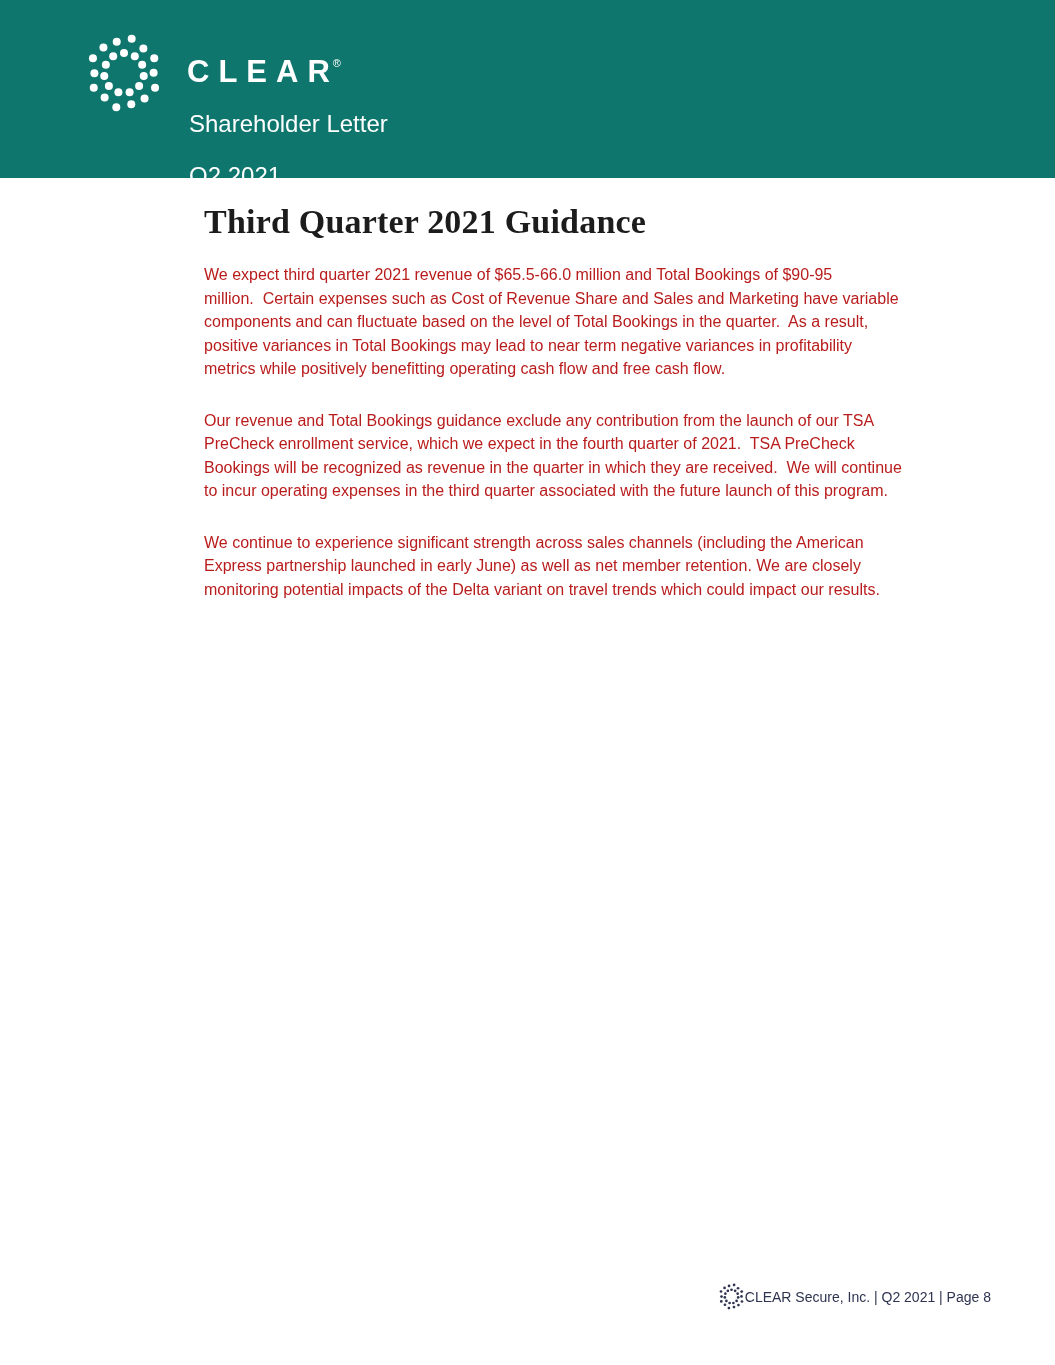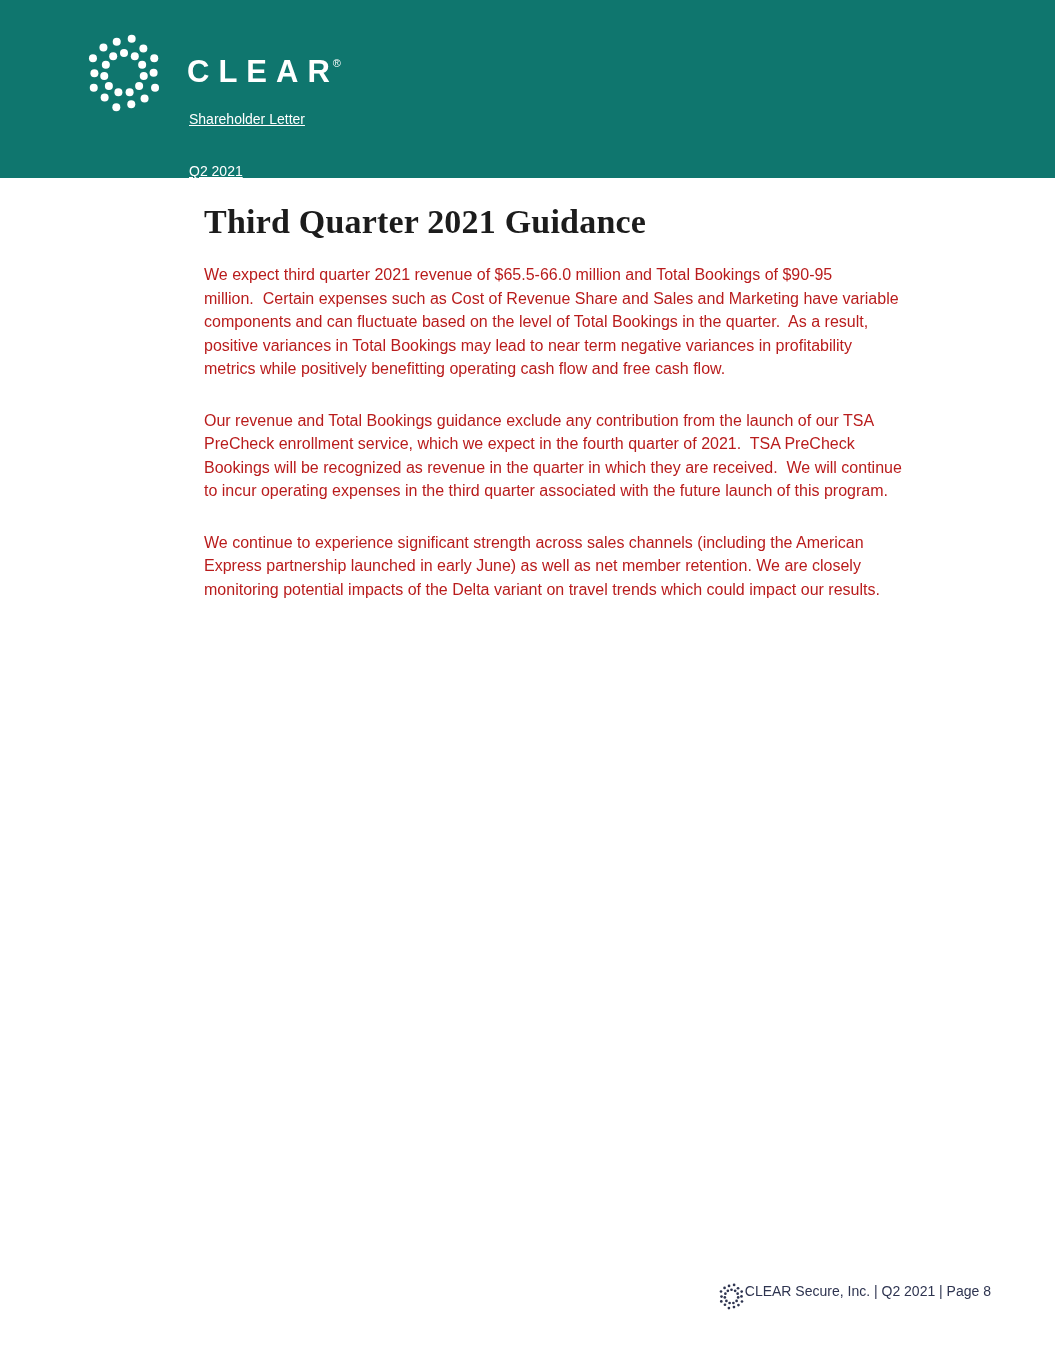--- a/index.html
+++ b/index.html
@@ -42,24 +42,23 @@
     font-size: 11px;
     position: relative;
     top: -15px;
     left: -6px;
     letter-spacing: 0;
   }
   .header-sub1, .header-sub2 {
     position: absolute;
     left: 189px;
     color: #ffffff;
-    font-size: 14px;
+    font-size: 24px;
     line-height: 1;
     white-space: nowrap;
-    text-decoration: underline;
   }
   .header-sub1 { top: 112px; }
   .header-sub2 { top: 140px; margin-top: 24px; }
 
   
   main {
     position: absolute;
     left: 204px; top: 202px;
     width: 860px;
   }
@@ -79,20 +78,21 @@
     color: #b91c1c;
     white-space: pre-wrap;
   }
 
   
   .footer {
     position: absolute;
     top: 1283px;
     right: 64px;
     display: flex;
+    align-items: center;
   }
   .footer .logo-small {
     width: 27px; height: 27px;
     fill: #2e3450;
   }
   .footer-text {
     font-size: 14px;
     color: #2e3450;
     white-space: nowrap;
   }

